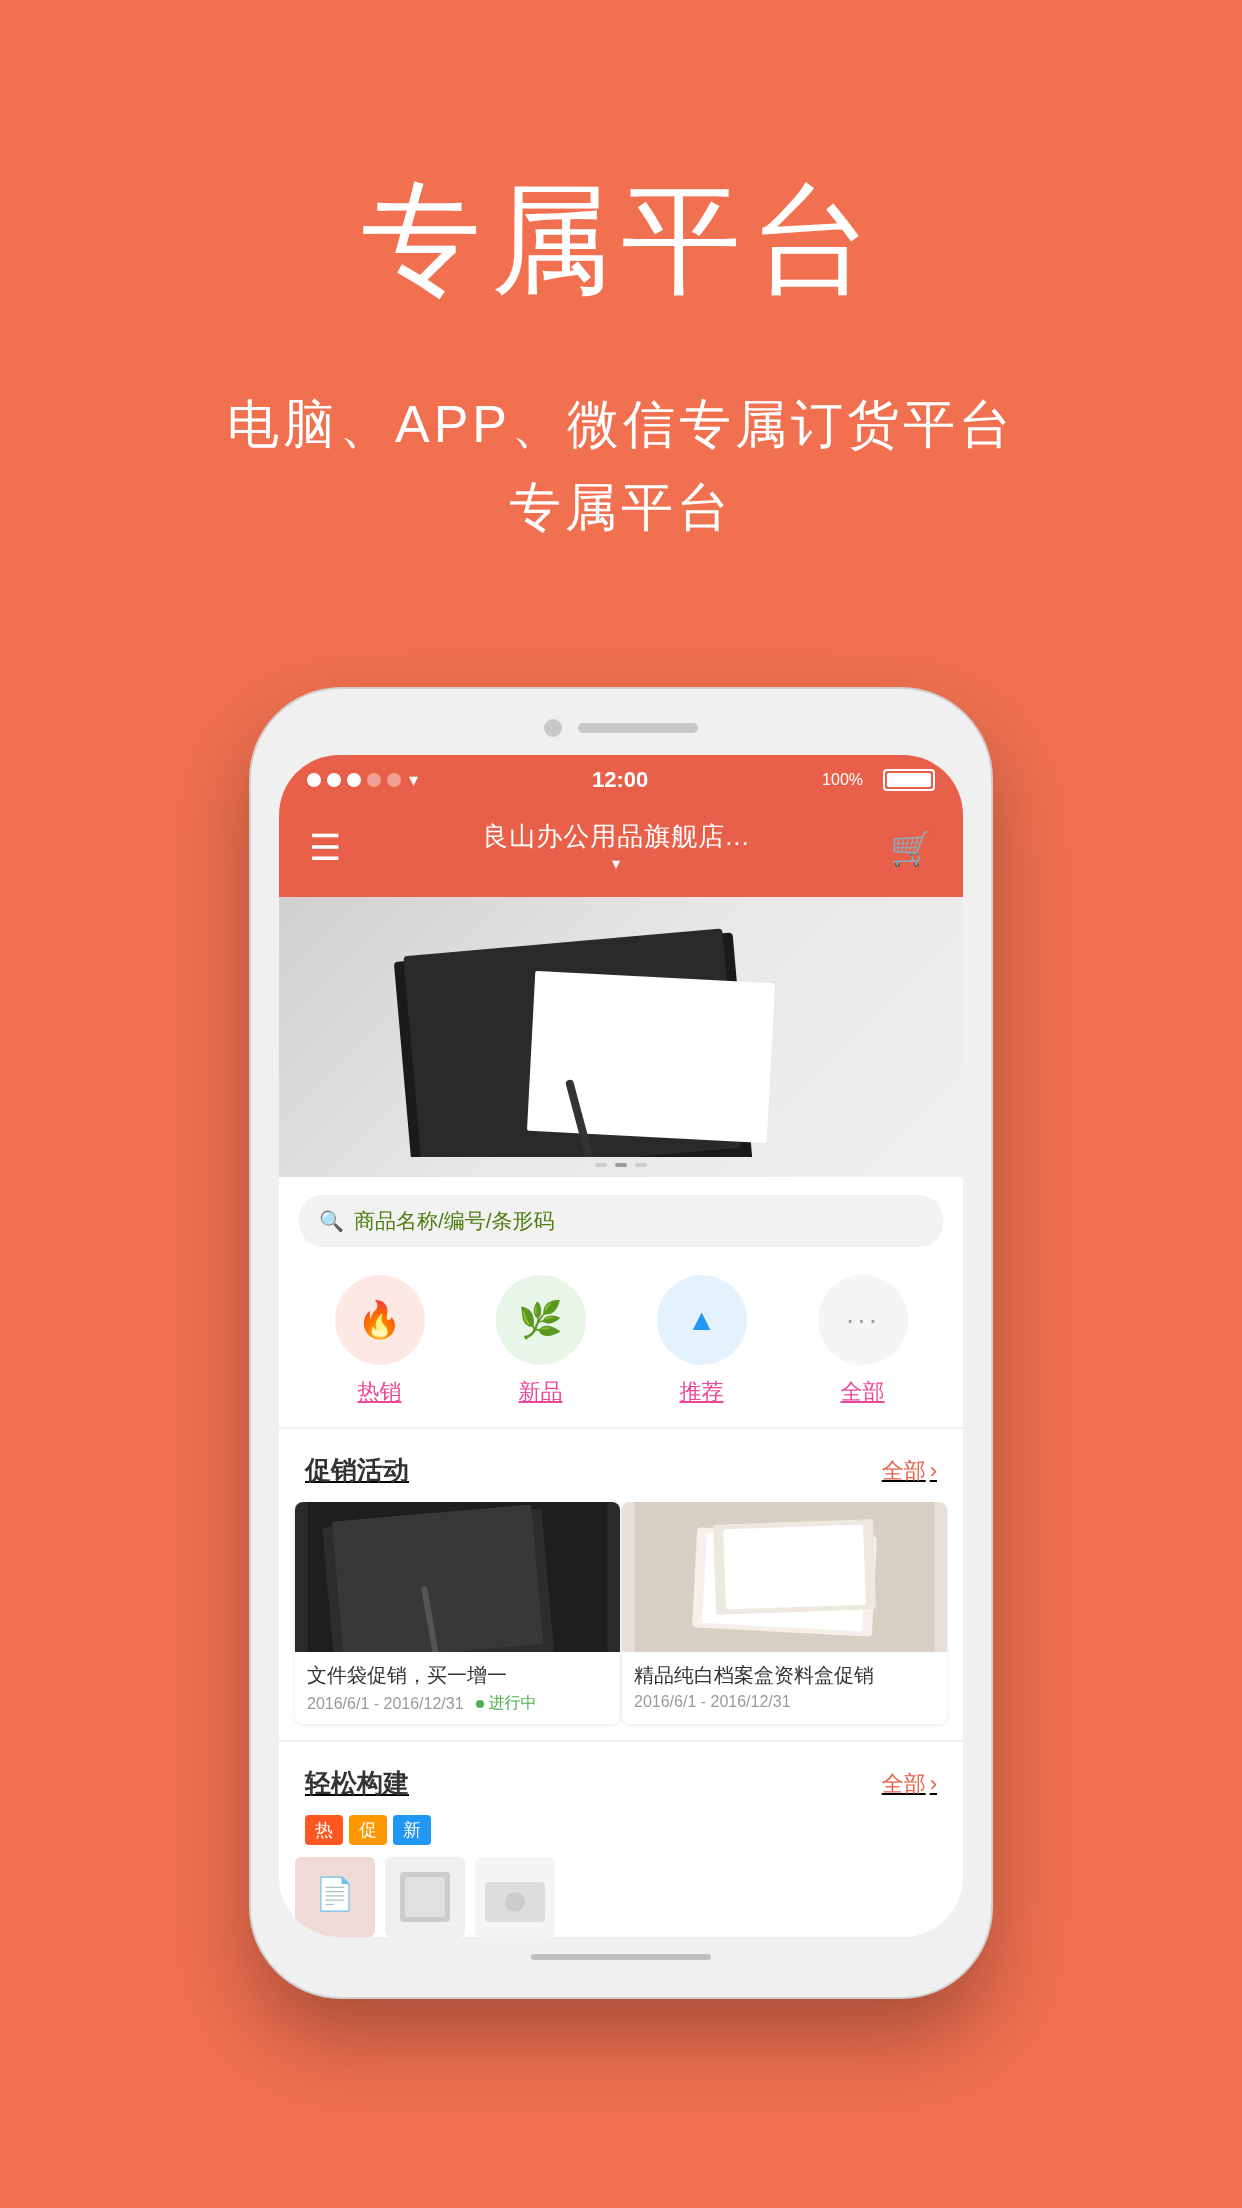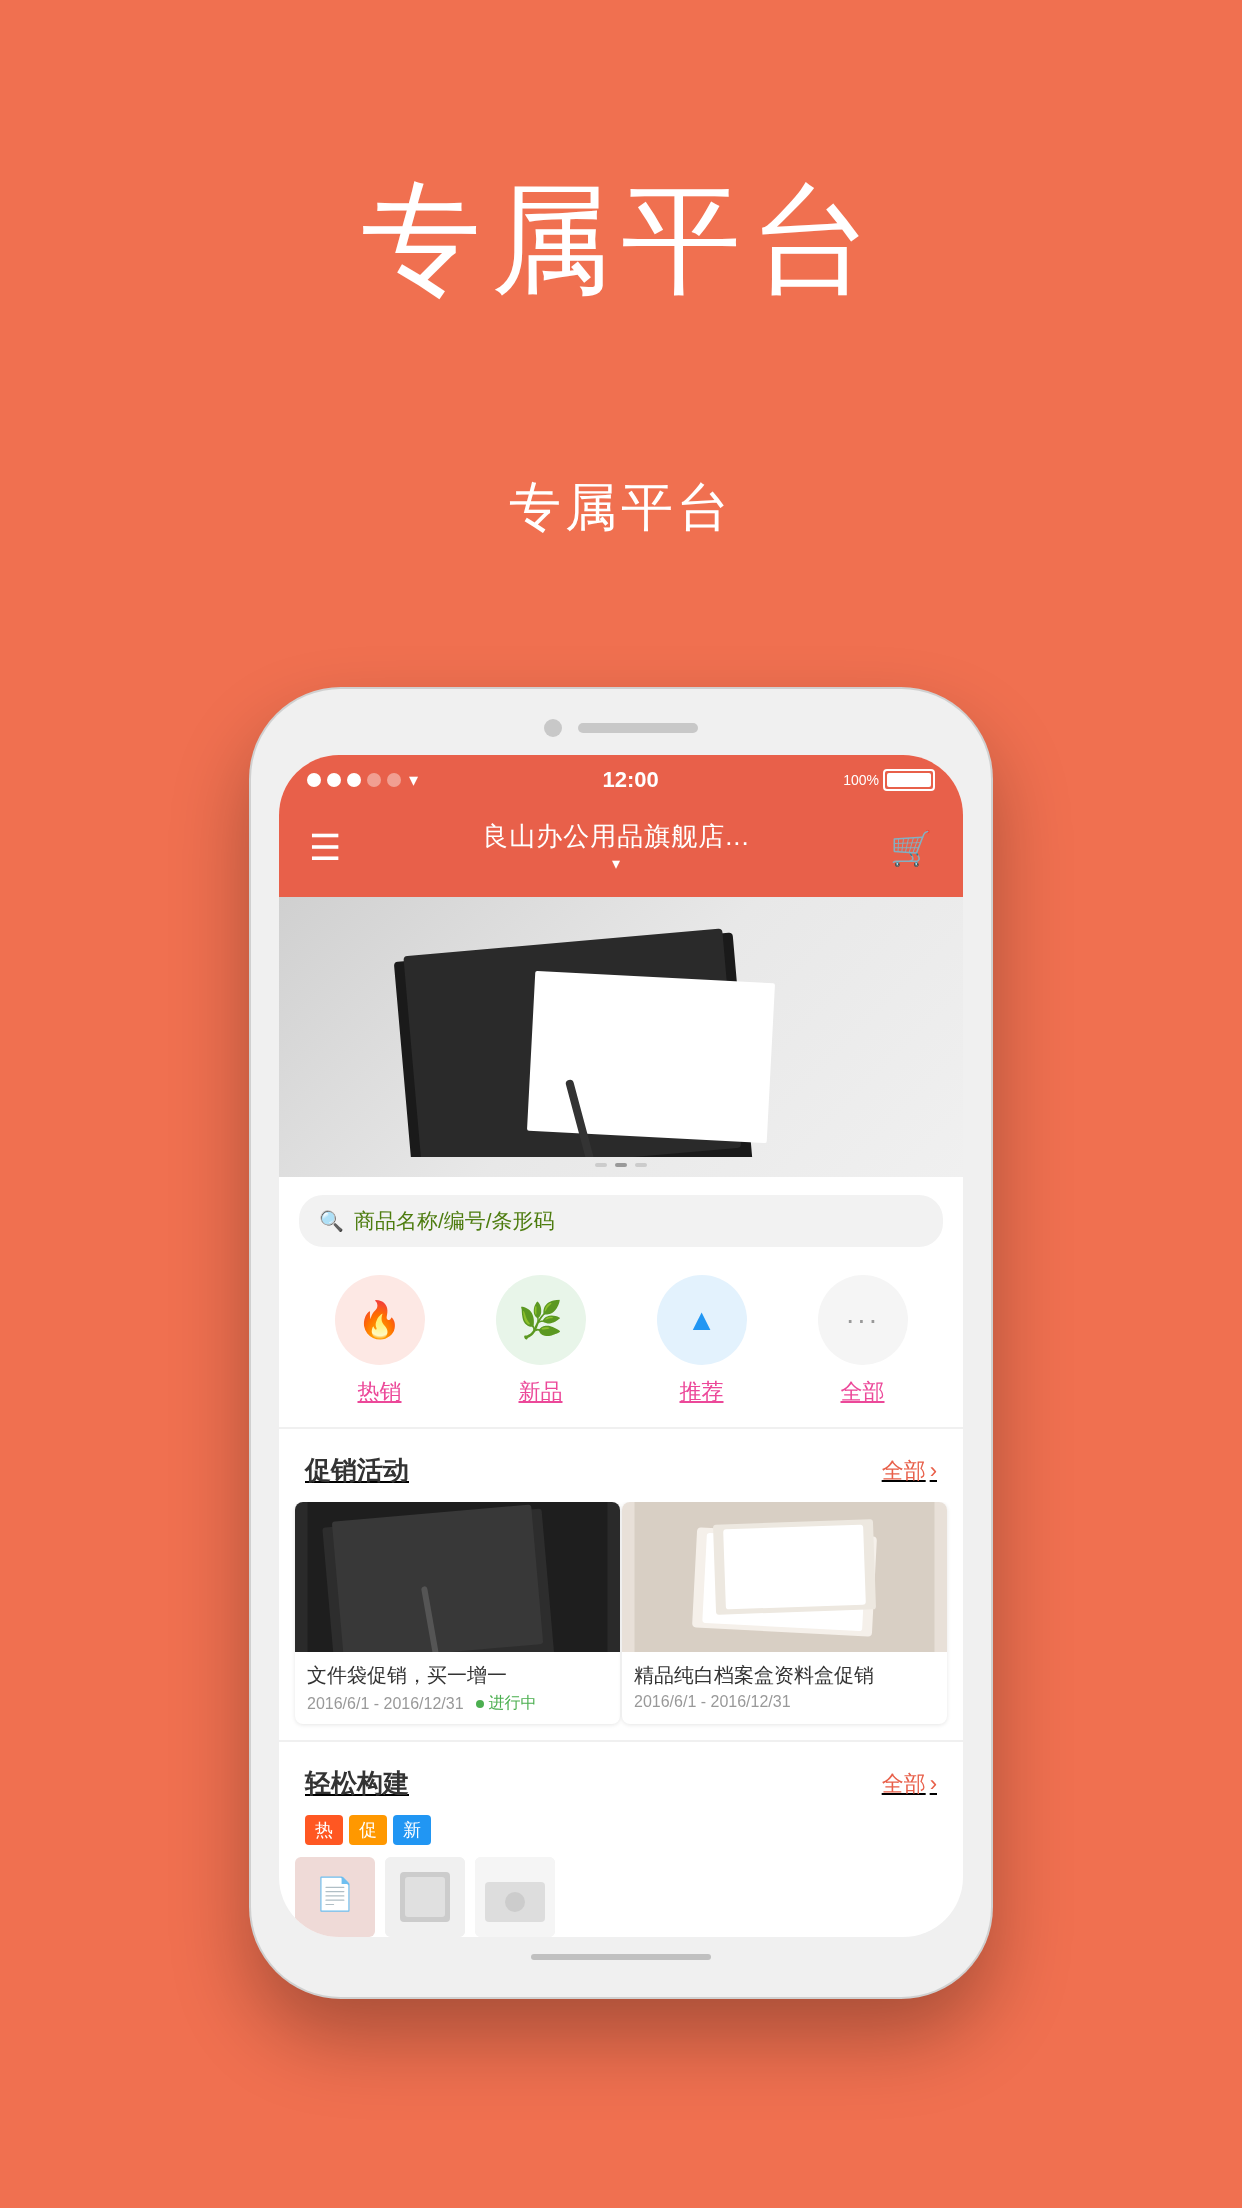--- a/index.html
+++ b/index.html
@@ -91,21 +91,21 @@
     .status-left { display: flex; align-items: center; gap: 8px; }
     .status-dots { display: flex; gap: 6px; }
     .status-dot {
       width: 14px; height: 14px;
       border-radius: 50%;
       background: white;
     }
     .status-dot.dim { background: rgba(255,255,255,0.4); }
     .wifi-icon { font-size: 18px; }
     .status-time { font-size: 22px; font-weight: 700; }
-    .status-right { display: flex; align-items: center; gap: 4px; font-size: 14px; }
+    .status-right { display: flex; align-items: center; gap: 20px; font-size: 16px; }
     .battery-bar {
       width: 52px; height: 22px;
       border: 2px solid white;
       border-radius: 4px;
       position: relative;
       overflow: hidden;
     }
     .battery-bar::after {
       content: '';
       position: absolute;
@@ -305,21 +305,21 @@
       background: #c0c0c0;
       border-radius: 3px;
     }
   </style>
 </head>
 <body>
 
 <div class="hero">
   <h1 class="hero-title">专属平台</h1>
   <p class="hero-subtitle">
-    <br>
+    <span>电脑、APP、微信专属订货平台</span><br>
     <span>专属平台</span>
   </p>
 </div>
 
 <div class="phone-container">
   <div class="phone-mockup">
 
     <div class="phone-top">
       <div class="phone-camera"></div>
       <div class="phone-speaker"></div>

